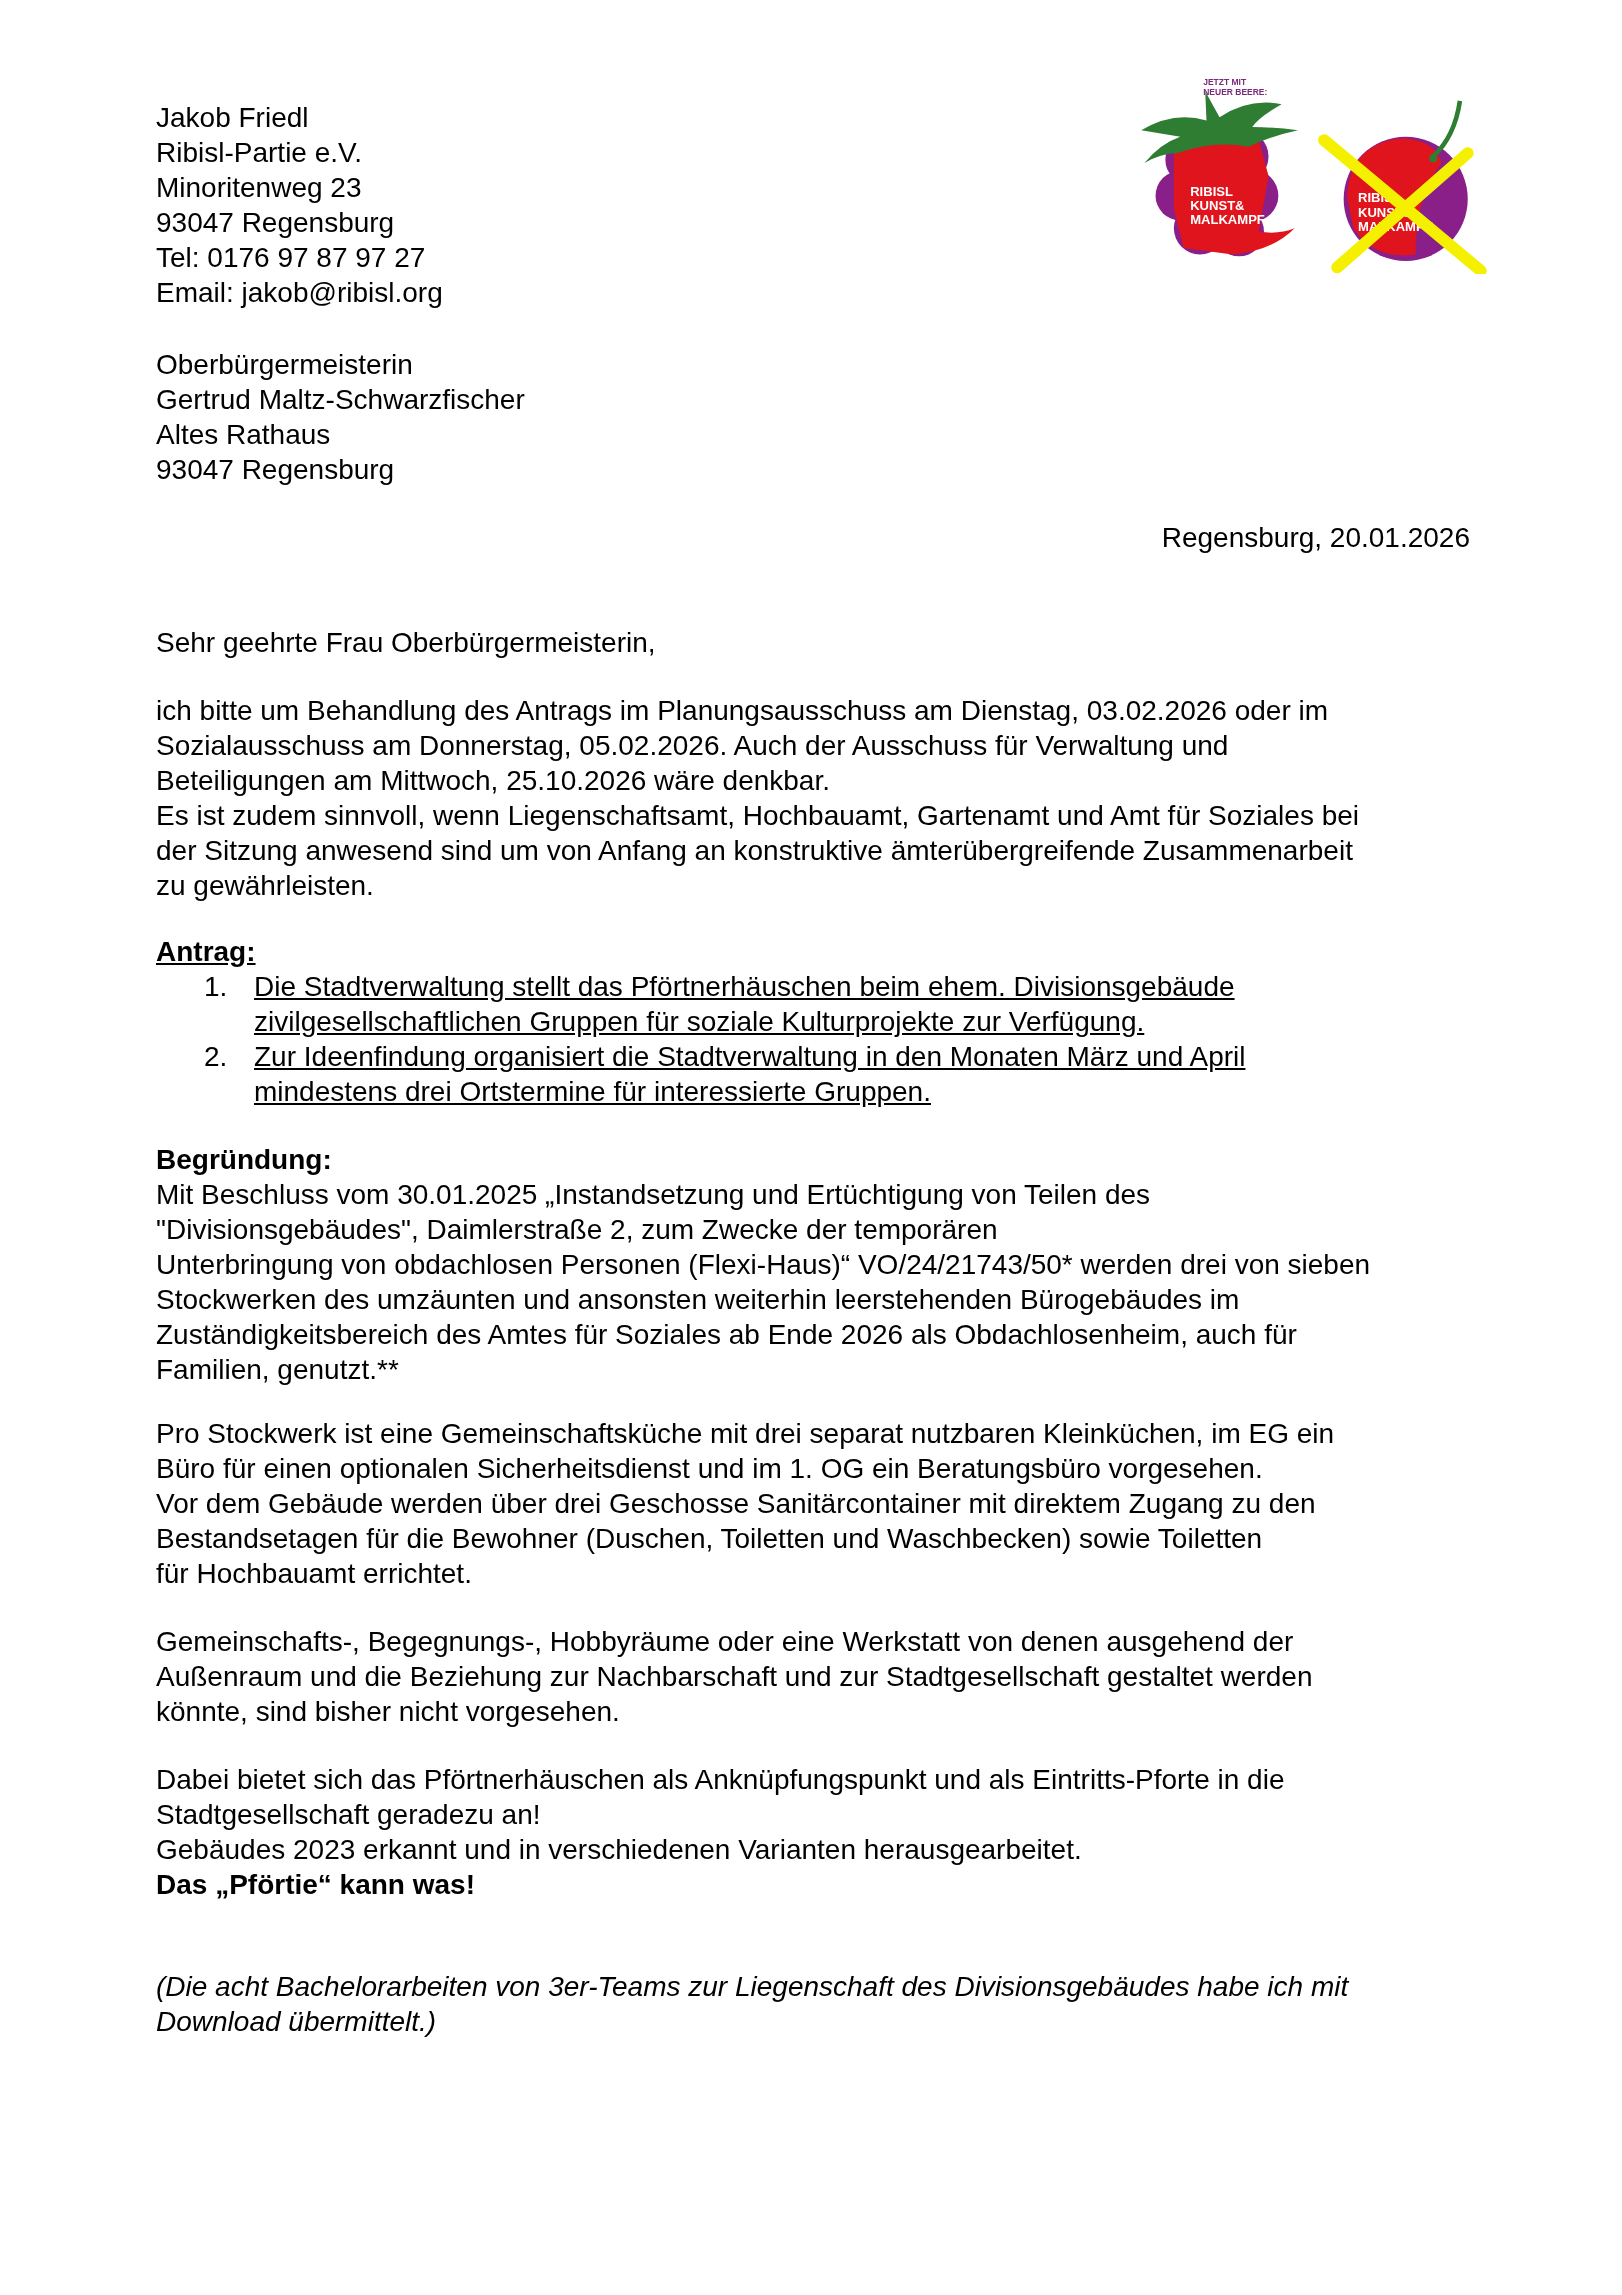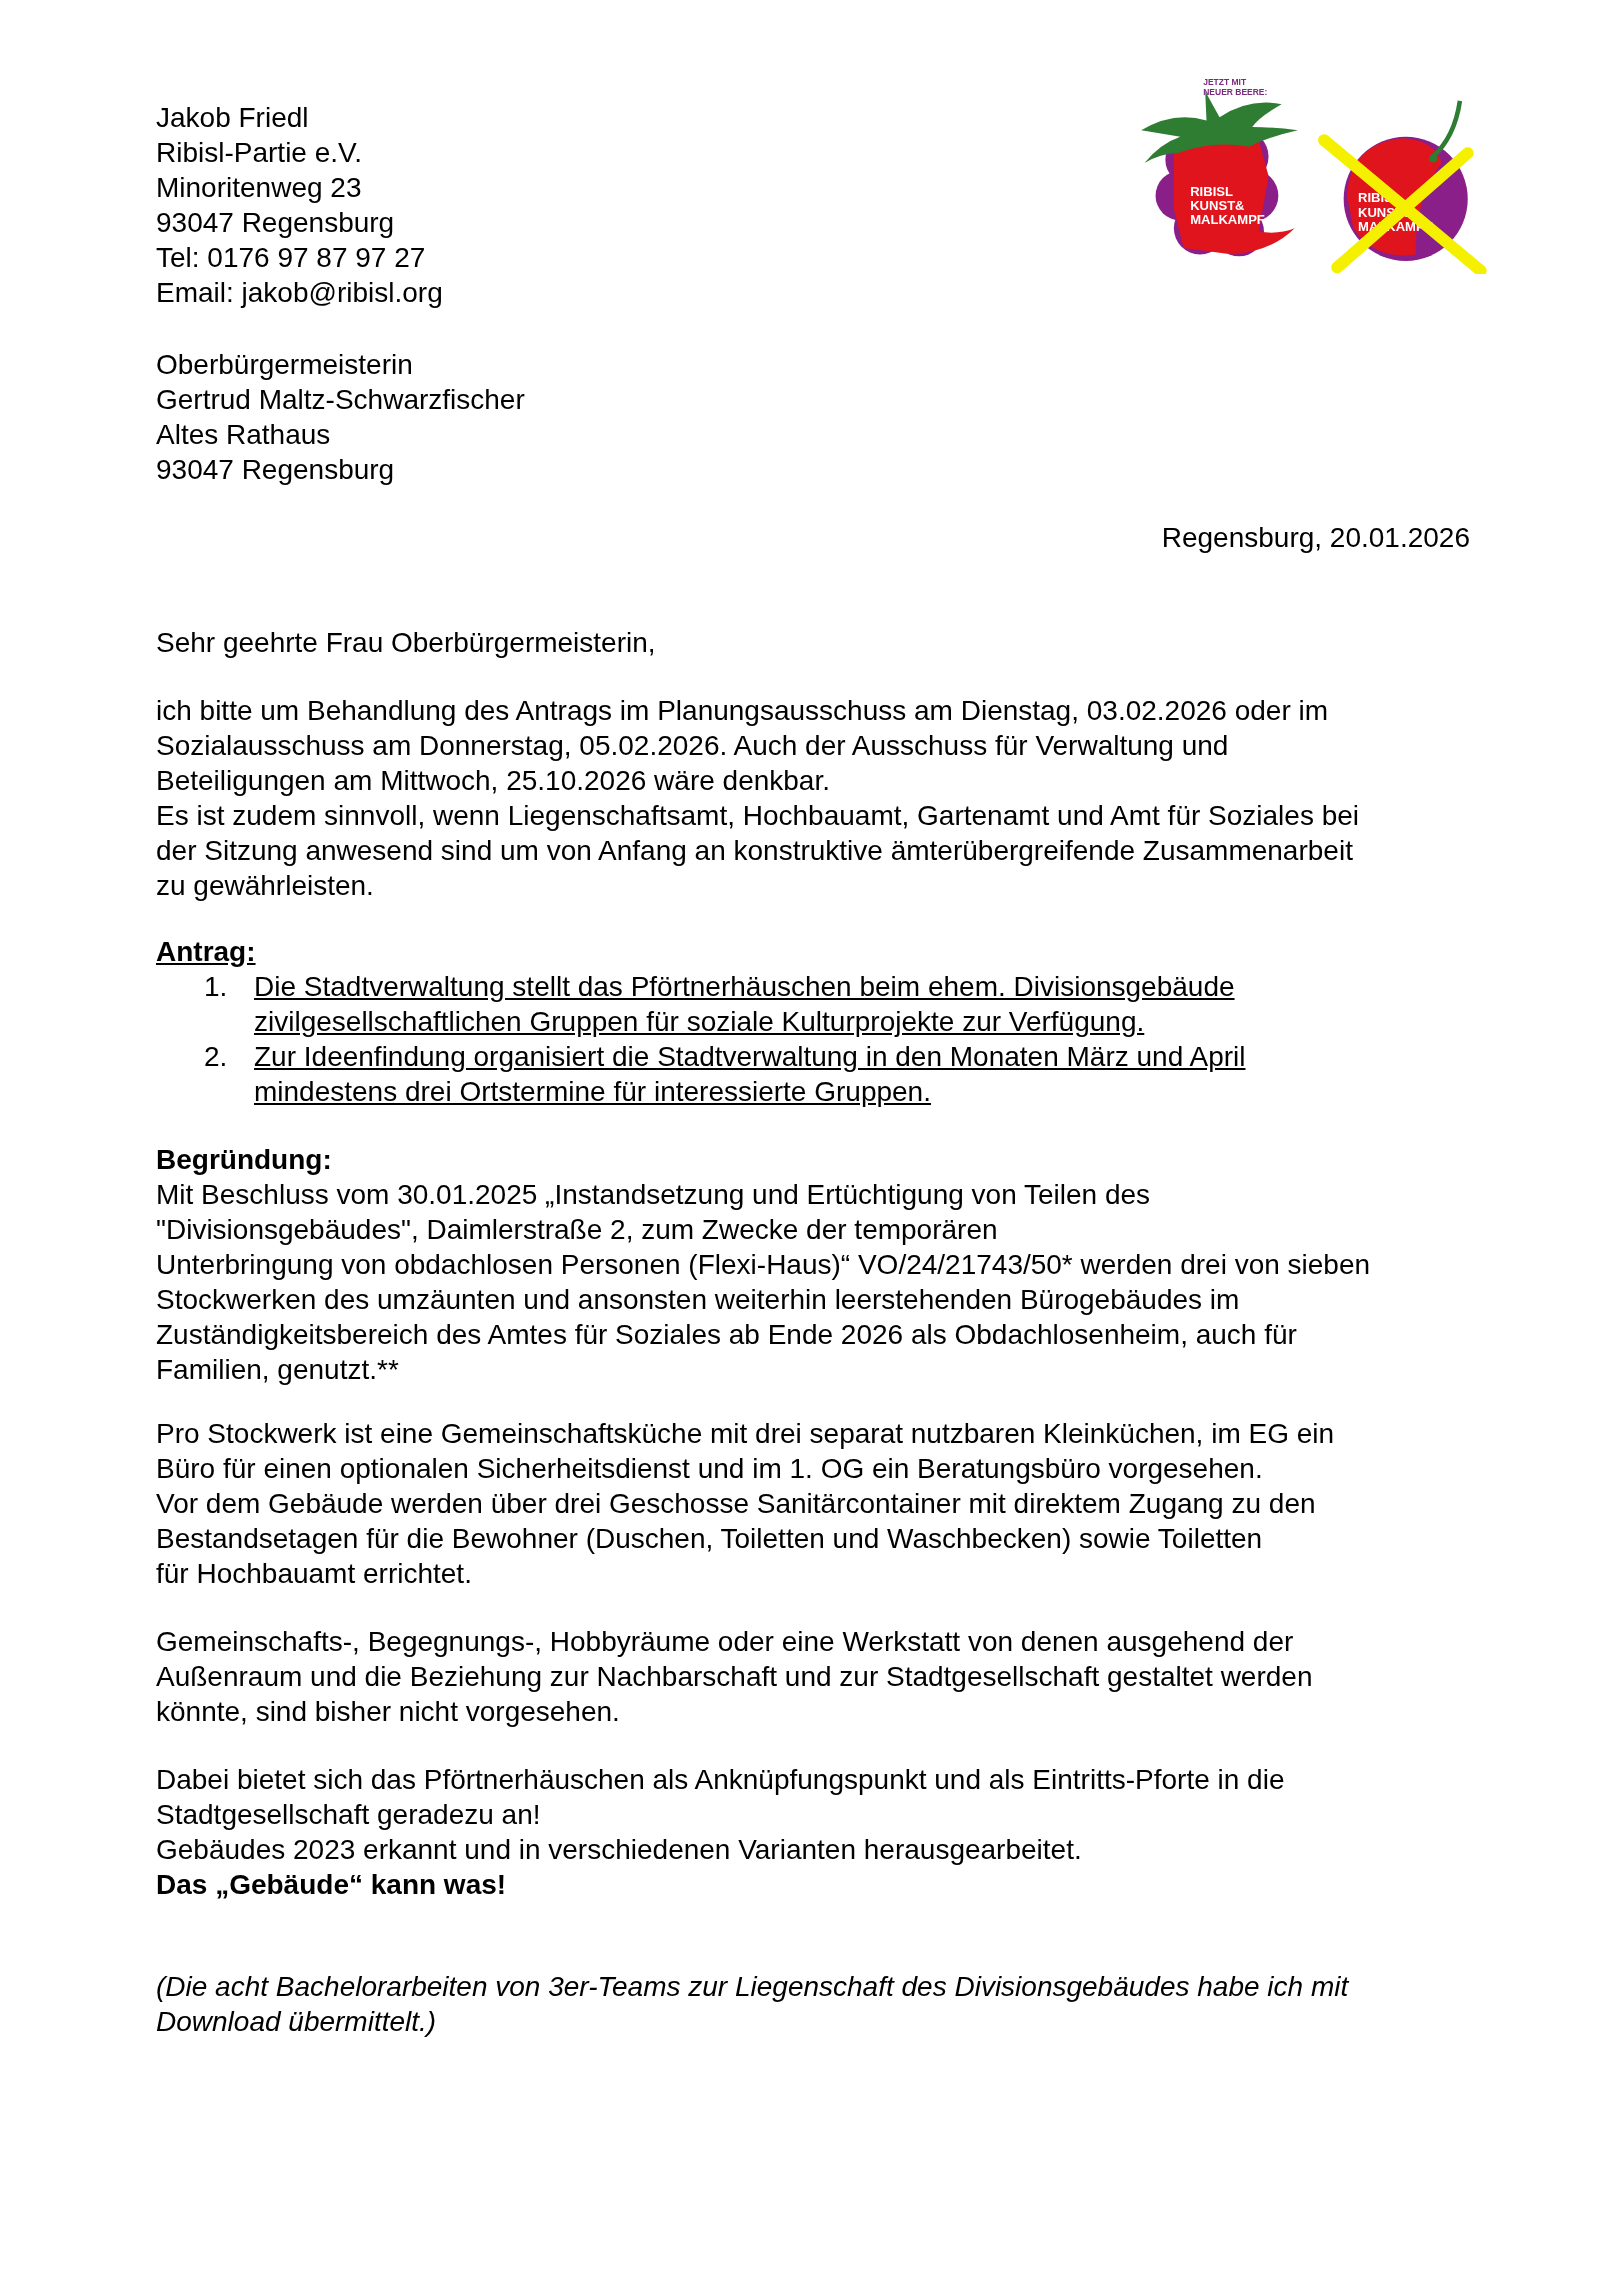--- a/index.html
+++ b/index.html
@@ -132,21 +132,21 @@
   <div class="block txt para3">
     <span class="line">Gemeinschafts-, Begegnungs-, Hobbyräume oder eine Werkstatt von denen ausgehend der</span>
     <span class="line">Außenraum und die Beziehung zur Nachbarschaft und zur Stadtgesellschaft gestaltet werden</span>
     <span class="line">könnte, sind bisher nicht vorgesehen.</span>
   </div>
 
   <div class="block txt para4">
     <span class="line">Dabei bietet sich das Pförtnerhäuschen als Anknüpfungspunkt und als Eintritts-Pforte in die</span>
     <span class="line">Stadtgesellschaft geradezu an!</span>
     <span class="line">Gebäudes 2023 erkannt und in verschiedenen Varianten herausgearbeitet.</span>
-    <span class="line bold">Das „Gebäude“ kann was!</span>
+    <span class="line bold">Das „Pförtie“ kann was!</span>
   </div>
 
   <div class="block txt note ital">
     <span class="line">(Die acht Bachelorarbeiten von 3er-Teams zur Liegenschaft des Divisionsgebäudes habe ich mit</span>
     <span class="line">Download übermittelt.)</span>
   </div>
 
 </div>
 
 

